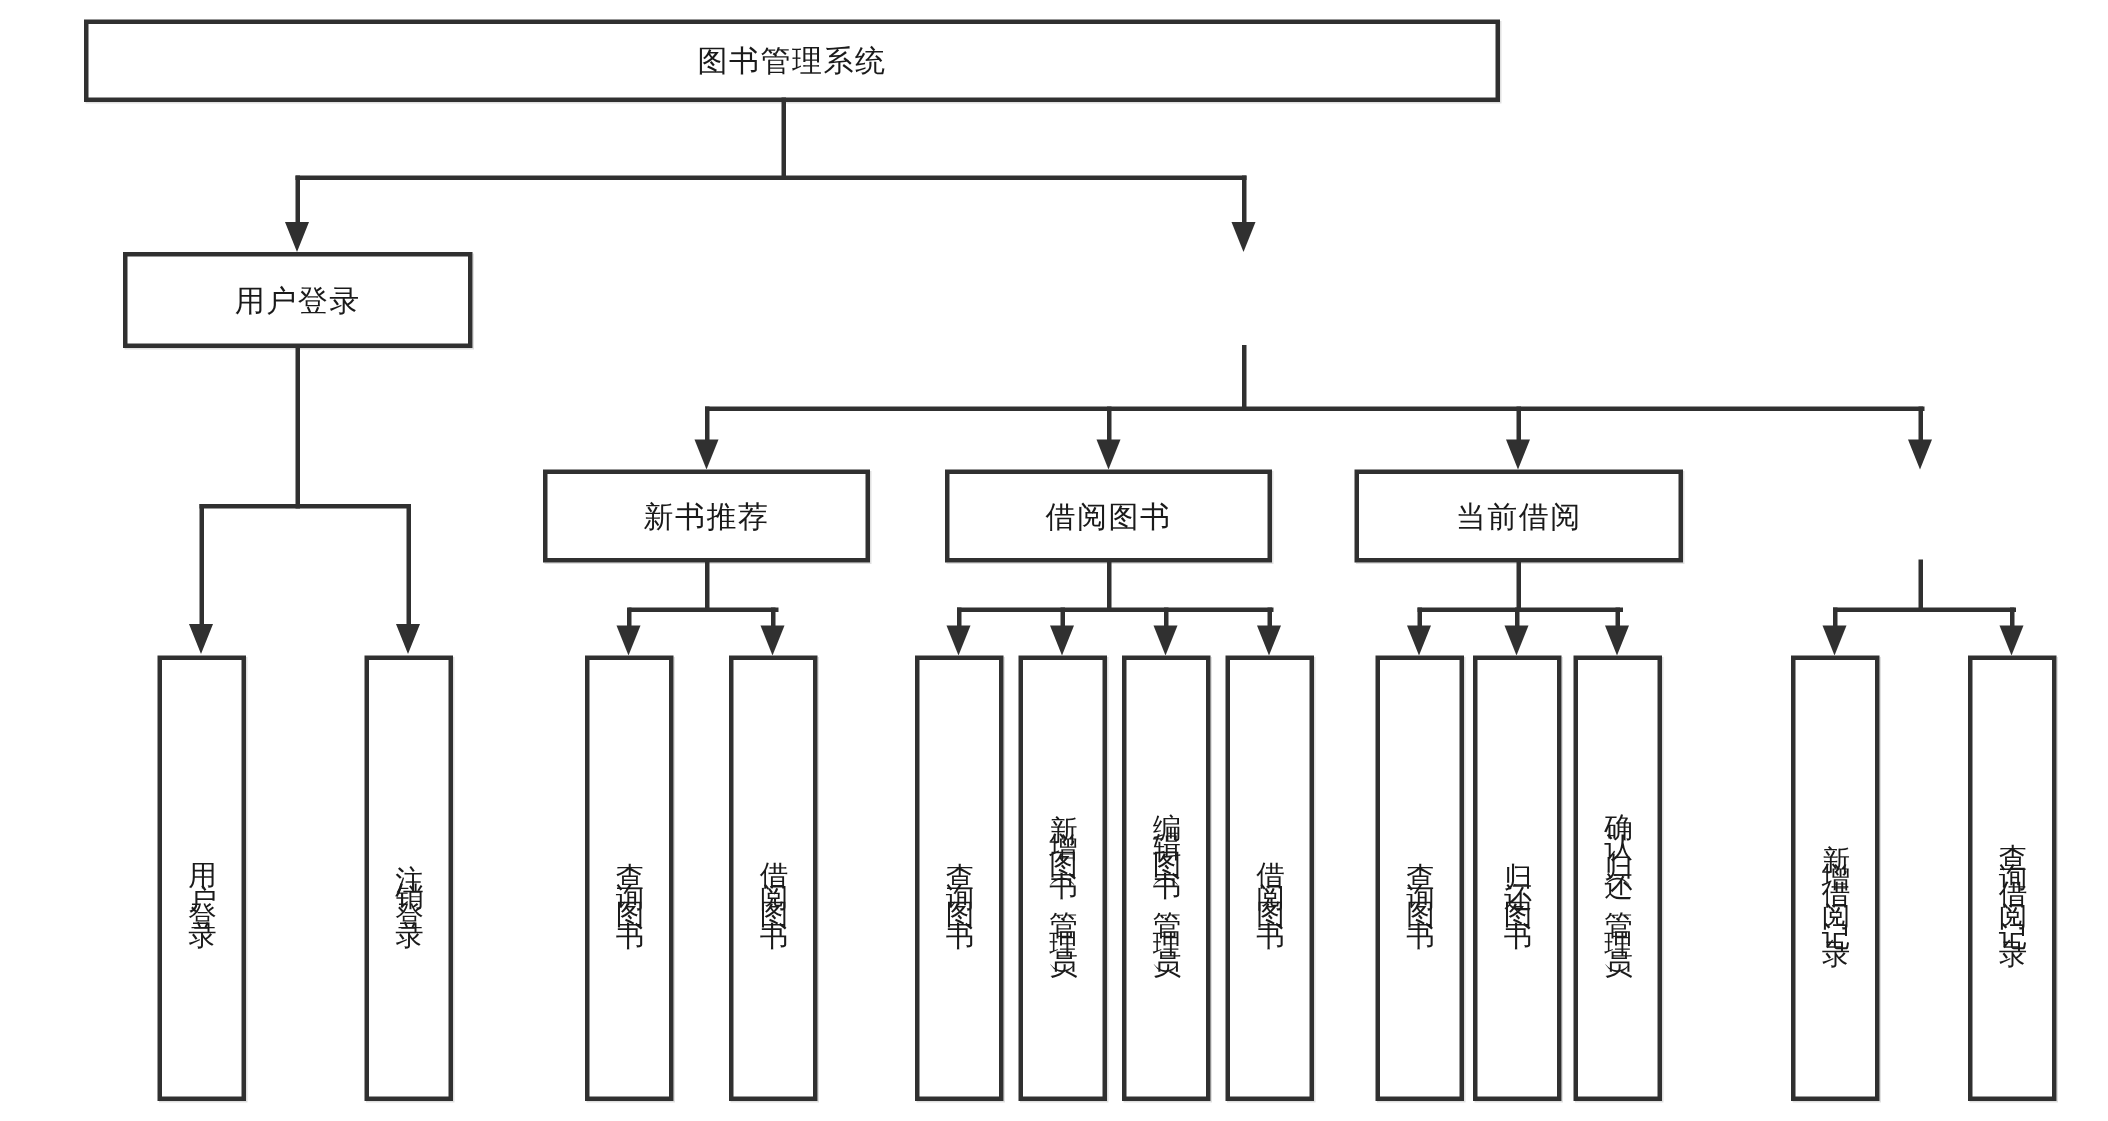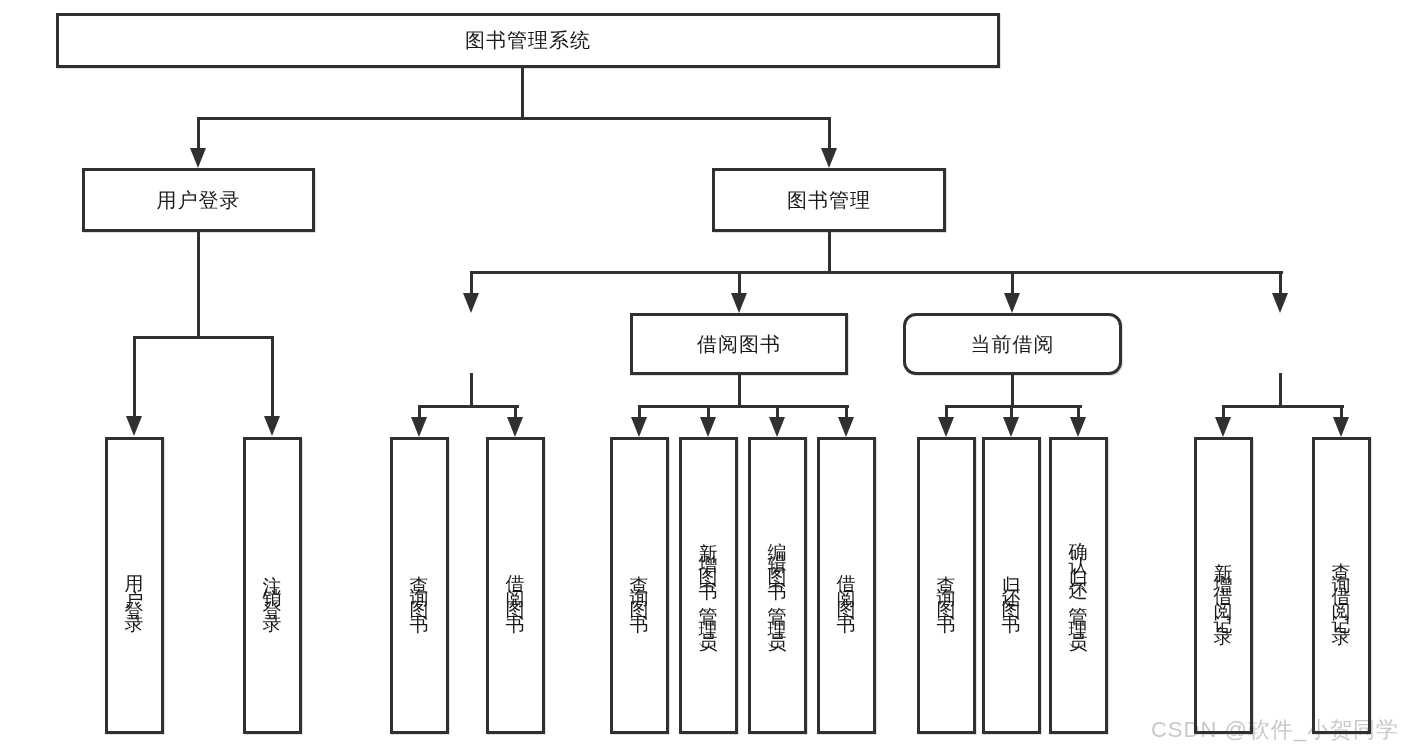--- a/index.html
+++ b/index.html
@@ -66,42 +66,42 @@
   <div class="box" style="left:20px; top:13px; width:944px; height:55px;margin-left:36px;">图书管理系统</div>
 
   <div class="vl" style="left:521px; top:65px; height:54px;"></div>
   <div class="hl" style="left:197px; top:117px; width:634px;"></div>
   <div class="vl" style="left:197px; top:117px; height:35px;"></div>
   <div class="ah" style="left:190px; top:148px;"></div>
   <div class="vl" style="left:828px; top:117px; height:35px;"></div>
   <div class="ah" style="left:821px; top:148px;"></div>
 
   <div class="box" style="left:82px; top:168px; width:233px; height:64px;">用户登录</div>
-  <div class="box" style="left:712px; top:168px; width:234px; height:64px;">图书管理</div>
 
   <div class="vl" style="left:197px; top:230px; height:109px;"></div>
   <div class="hl" style="left:133px; top:336px; width:141px;"></div>
   <div class="vl" style="left:133px; top:336px; height:84px;"></div>
   <div class="ah" style="left:126px; top:416px;"></div>
   <div class="vl" style="left:271px; top:336px; height:84px;"></div>
   <div class="ah" style="left:264px; top:416px;"></div>
 
   <div class="vl" style="left:828px; top:230px; height:44px;"></div>
   <div class="hl" style="left:470px; top:271px; width:813px;"></div>
   <div class="vl" style="left:470px; top:271px; height:26px;"></div>
   <div class="ah" style="left:463px; top:293px;"></div>
   <div class="vl" style="left:738px; top:271px; height:26px;"></div>
   <div class="ah" style="left:731px; top:293px;"></div>
   <div class="vl" style="left:1011px; top:271px; height:26px;"></div>
   <div class="ah" style="left:1004px; top:293px;"></div>
   <div class="vl" style="left:1279px; top:271px; height:26px;"></div>
   <div class="ah" style="left:1272px; top:293px;"></div>
 
+  <div class="box" style="left:362px; top:313px; width:218px; height:62px;">新书推荐</div>
   <div class="box" style="left:630px; top:313px; width:218px; height:62px;">借阅图书</div>
-  <div class="box" style="left:903px; top:313px; width:219px; height:62px;border-radius:13px;">当前借阅</div>
+  <div class="box" style="left:903px; top:313px; width:219px; height:62px;">当前借阅</div>
 
   <div class="vl" style="left:470px; top:373px; height:35px;"></div>
   <div class="hl" style="left:419px; top:405px; width:100px;"></div>
   <div class="vl" style="left:418px; top:405px; height:16px;"></div>
   <div class="ah" style="left:411px; top:417px;"></div>
   <div class="vl" style="left:514px; top:405px; height:16px;"></div>
   <div class="ah" style="left:507px; top:417px;"></div>
 
   <div class="vl" style="left:738px; top:373px; height:35px;"></div>
   <div class="hl" style="left:638px; top:405px; width:211px;"></div>
@@ -141,15 +141,14 @@
   <div class="box vbox" style="left:748px; top:437px; width:59px; height:297px;">编辑图书（管理员）</div>
   <div class="box vbox" style="left:817px; top:437px; width:59px; height:297px;">借阅图书</div>
 
   <div class="box vbox" style="left:917px; top:437px; width:59px; height:297px;">查询图书</div>
   <div class="box vbox" style="left:982px; top:437px; width:59px; height:297px;">归还图书</div>
   <div class="box vbox" style="left:1049px; top:437px; width:59px; height:297px;">确认归还（管理员）</div>
 
   <div class="box vbox" style="left:1194px; top:437px; width:59px; height:297px;">新增借阅记录</div>
   <div class="box vbox" style="left:1312px; top:437px; width:59px; height:297px;">查询借阅记录</div>
 
-  <div class="watermark">CSDN @软件_小贺同学</div>
 
 </div>
 
 </body></html>

